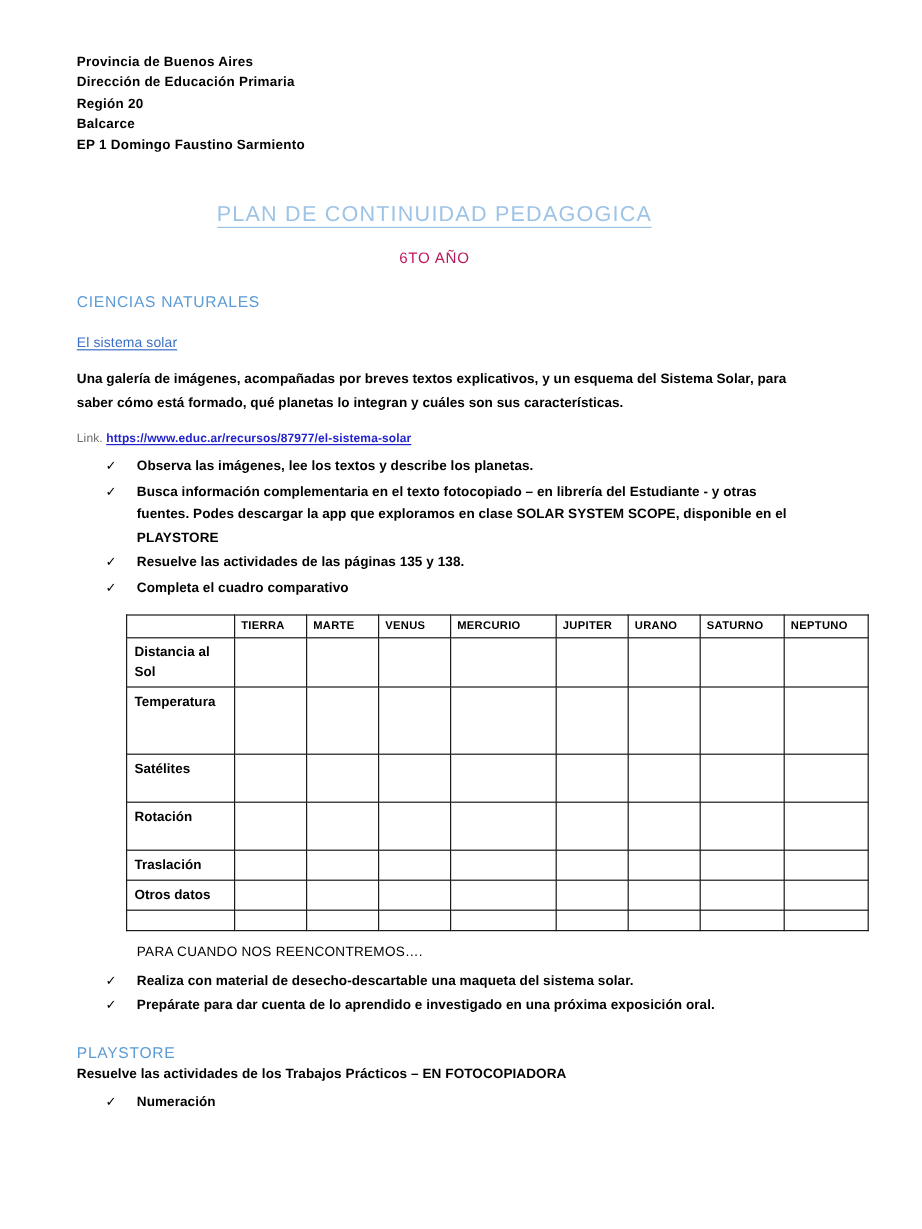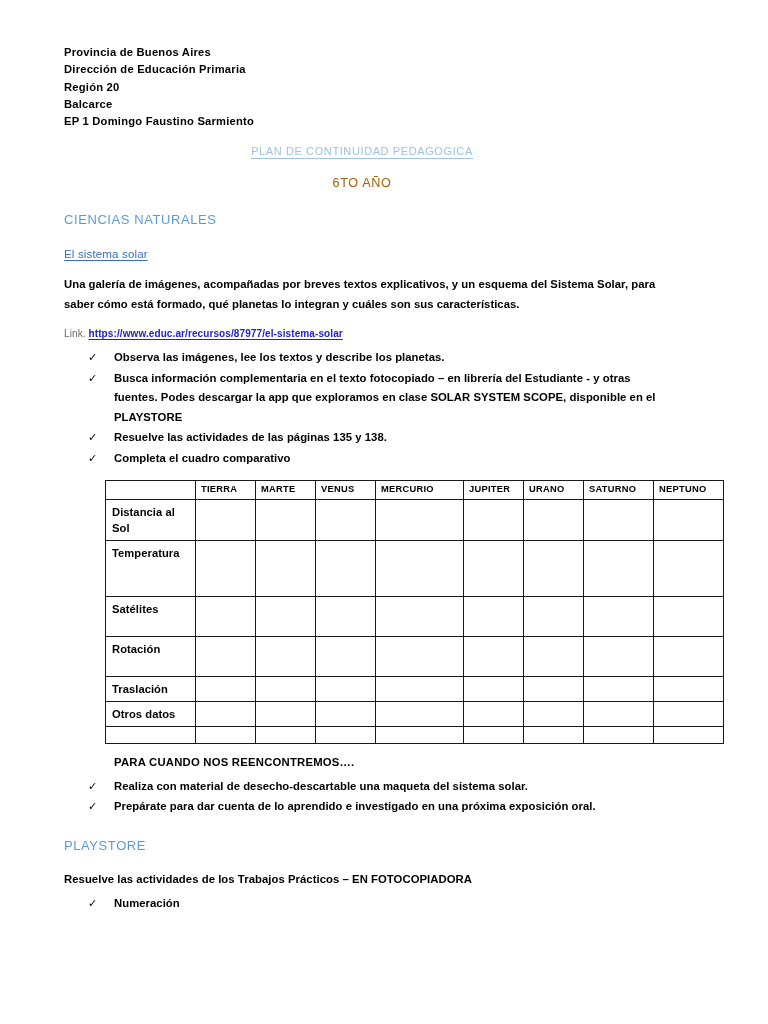--- a/index.html
+++ b/index.html
@@ -27,36 +27,36 @@
   .letterhead {
     font-size: 11.2px;
     font-weight: bold;
     line-height: 17.3px;
     letter-spacing: 0.02em;
   }
   .letterhead div { white-space: nowrap; }
 
   
   .doc-title {
-    margin-top: 15px;
+    margin-top: 38px;
     text-align: center;
-    font-size: 11px;
+    font-size: 18px;
     letter-spacing: 0.055em;
     color: #9DC3E6;
   }
   .doc-title span {
     border-bottom: 1px solid #9DC3E6;
     padding-bottom: 1px;
   }
   .doc-subtitle {
     margin-top: 19px;
     text-align: center;
     font-size: 12.6px;
     letter-spacing: 0.05em;
-    color: #a16207;
+    color: #be185d;
   }
 
   
   .subject-heading {
     margin-top: 22px;
     font-size: 13px;
     letter-spacing: 0.045em;
     color: #5B9BD5;
   }
 
@@ -161,25 +161,25 @@
   .r-tall  { height: 34px; }
   .r-xtall { height: 56px; }
   .r-mid   { height: 40px; }
   .r-short { height: 17px; }
 
   
   .closing-title {
     margin-top: 12px;
     margin-left: 50px;
     font-size: 11.3px;
-    font-weight: bold;
+    font-weight: normal;
     letter-spacing: 0.02em;
   }
   .matematica-par {
-    margin-top: 20px;
+    margin-top: 4px;
     font-size: 11.3px;
     font-weight: bold;
     letter-spacing: 0.005em;
   }
 </style>
 </head>
 <body>
 
 <div class="page">
 

